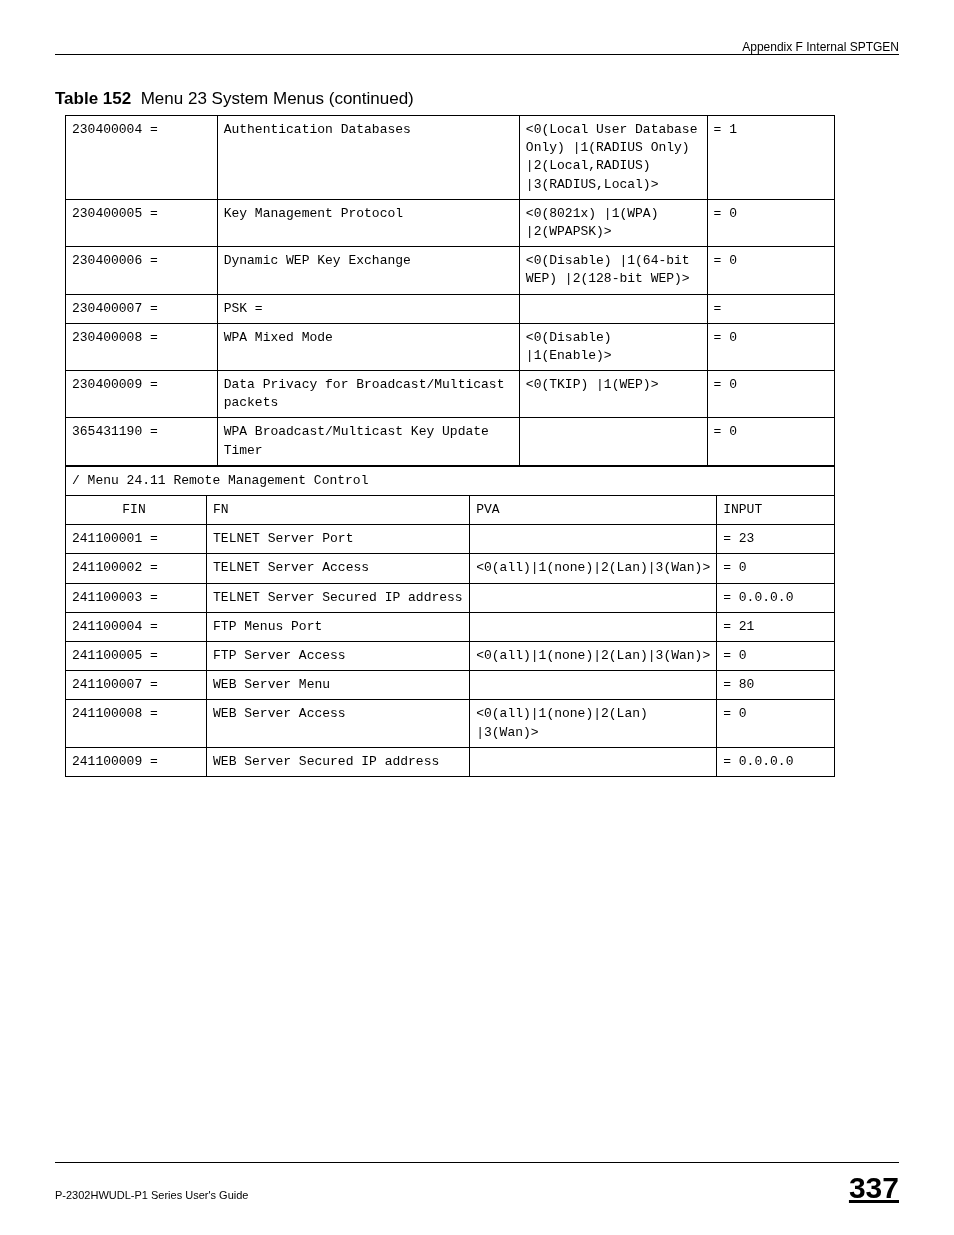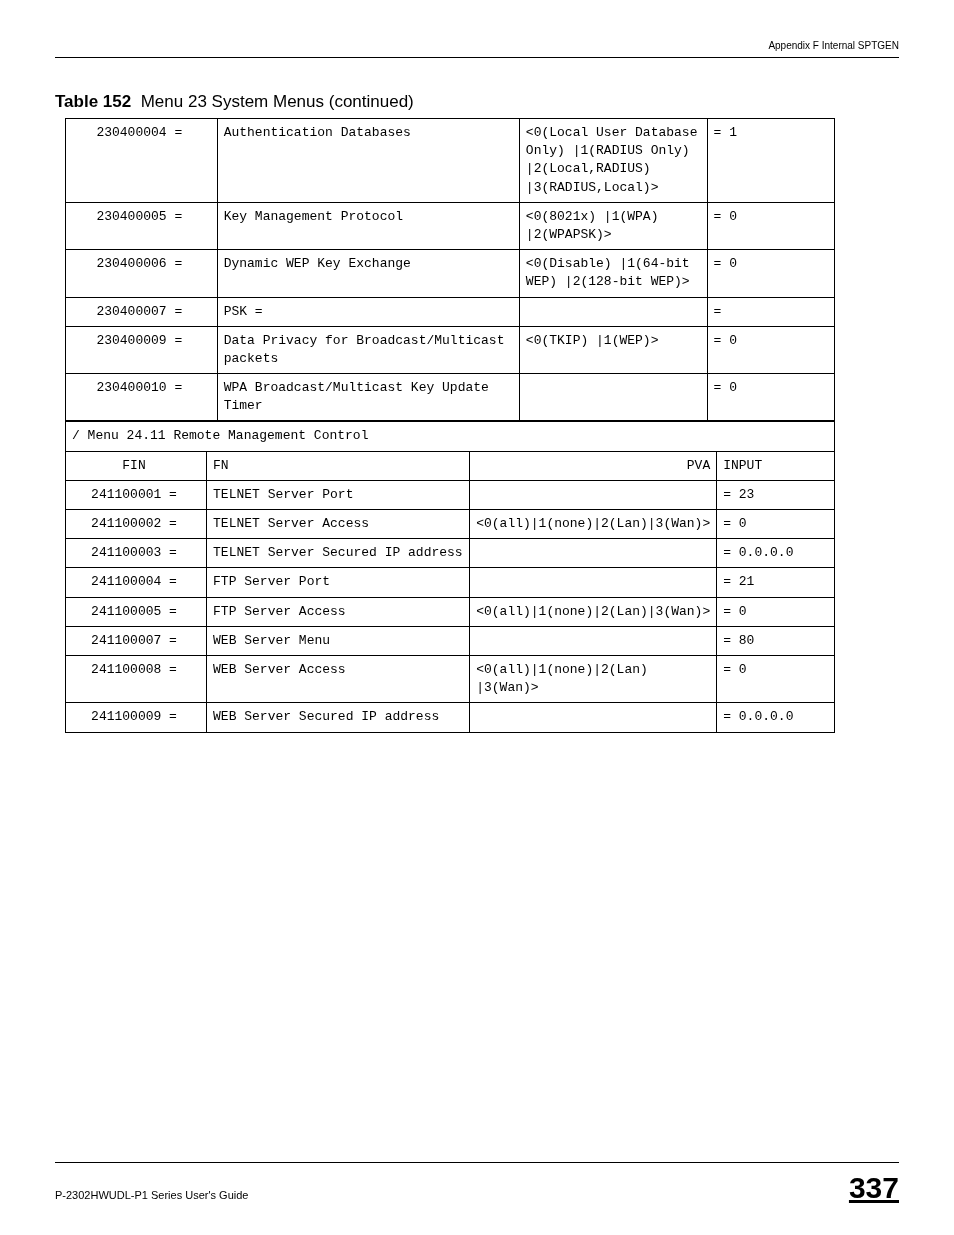--- a/index.html
+++ b/index.html
@@ -12,22 +12,21 @@
   }
   .page {
     width: 954px;
     height: 1235px;
     box-sizing: border-box;
     padding: 40px 55px 30px 55px;
     position: relative;
   }
   .header-right {
     text-align: right;
-    font-size: 10px;
-    padding-bottom: 6px;
+    font-size: 12px;
     border-bottom: 1px solid #000;
   }
   .table-caption {
     font-size: 17px;
     margin-top: 34px;
     margin-bottom: 6px;
   }
   .table-caption .bold {
     font-weight: bold;
   }
@@ -41,21 +40,21 @@
     font-family: "Courier New", Courier, monospace;
     font-size: 13px;
     padding: 5px 6px;
     vertical-align: top;
     text-align: left;
     line-height: 1.4;
     font-weight: normal;
   }
   table.data .fin {
     width: 135px;
-    text-align: center;
+    text-align: left;
     padding-right: 10px;
   }
   table.data .fn {
     width: 290px;
   }
   table.data .pva {
     width: 175px;
   }
   table.data .input {
     width: 115px;
@@ -64,21 +63,21 @@
     text-align: left;
     padding-left: 6px;
   }
   table.data th.fin-h {
     text-align: center;
   }
   table.data th.fn-h {
     text-align:left;
   }
   table.data th.pva-h {
-    text-align:right;
+    text-align:left;
   }
   table.data th.input-h {
     text-align:left;
   }
   .footer {
     position: absolute;
     bottom: 30px;
     left: 55px;
     right: 55px;
     border-top: 1px solid #000;
@@ -130,27 +129,33 @@
         <td class="pva">&lt;0(Disable) |1(64-bit WEP) |2(128-bit WEP)&gt;</td>
         <td class="input">= 0</td>
       </tr>
       <tr>
         <td class="fin">230400007 =</td>
         <td class="fn">PSK  =</td>
         <td class="pva"></td>
         <td class="input">=</td>
       </tr>
       <tr>
+        <td class="fin">230400008 =</td>
+        <td class="fn">WPA Mixed Mode</td>
+        <td class="pva">&lt;0(Disable) |1(Enable)&gt;</td>
+        <td class="input">= 0</td>
+      </tr>
+      <tr>
         <td class="fin">230400009 =</td>
         <td class="fn">Data Privacy for Broadcast/Multicast packets</td>
         <td class="pva"> &lt;0(TKIP) |1(WEP)&gt;</td>
         <td class="input">= 0</td>
       </tr>
       <tr>
-        <td class="fin">230400010 =</td>
+        <td class="fin">365431190 =</td>
         <td class="fn">WPA Broadcast/Multicast Key Update Timer</td>
         <td class="pva"></td>
         <td class="input">= 0</td>
       </tr>
     </tbody>
   </table>
 
 
   <table class="data">
     <tbody>
@@ -176,21 +181,21 @@
         <td class="input">= 0</td>
       </tr>
       <tr>
         <td class="fin">241100003 =</td>
         <td class="fn">TELNET Server Secured IP address</td>
         <td class="pva"></td>
         <td class="input">= 0.0.0.0</td>
       </tr>
       <tr>
         <td class="fin">241100004 =</td>
-        <td class="fn">FTP Server Port</td>
+        <td class="fn">FTP Menus Port</td>
         <td class="pva"></td>
         <td class="input">= 21</td>
       </tr>
       <tr>
         <td class="fin">241100005 =</td>
         <td class="fn">FTP Server Access</td>
         <td class="pva">&lt;0(all)|1(none)|2(Lan)|3(Wan)&gt;</td>
         <td class="input">= 0</td>
       </tr>
       <tr>

